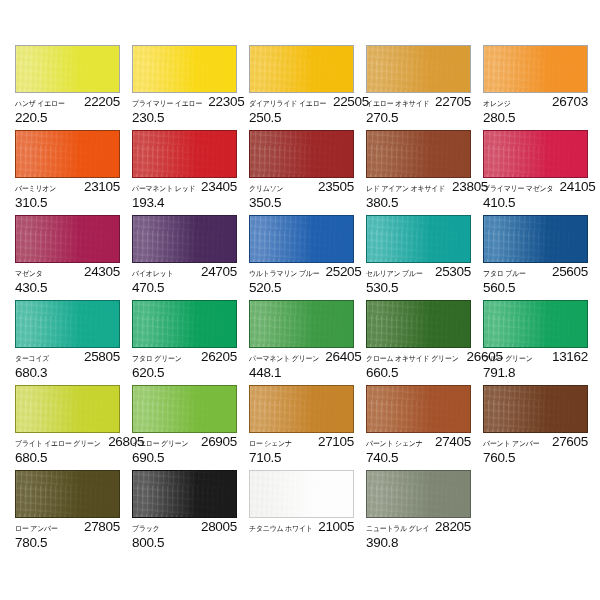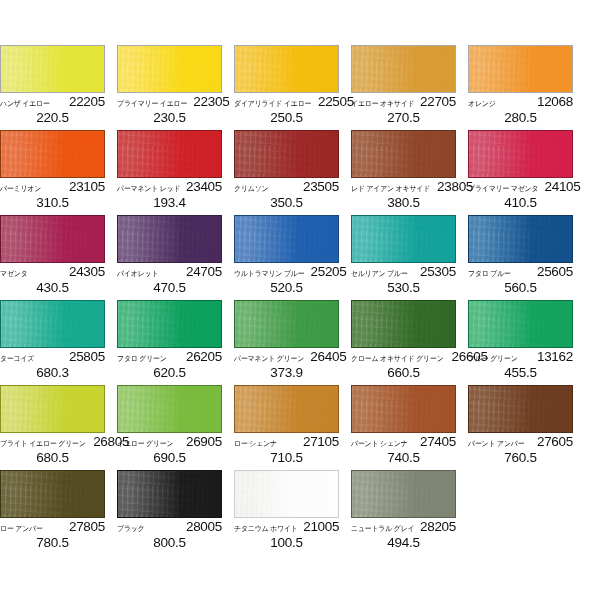--- a/index.html
+++ b/index.html
@@ -18,20 +18,21 @@
     position: relative;
     width: 600px;
     height: 600px;
     box-sizing: border-box;
     padding: 45px 0 0 0;
   }
   .grid {
     display: grid;
     grid-template-columns: repeat(5, 117px);
     grid-template-rows: repeat(6, 85px);
+    margin-left: 15px;
   }
   .cell {
     position: relative;
     width: 117px;
     height: 85px;
   }
   .swatch {
     width: 105px;
     height: 48px;
     box-sizing: border-box;
@@ -80,21 +81,21 @@
     transform-origin: left center;
     line-height: 12px;
   }
   .ccode {
     font-size: 13.5px;
     color: #111111;
     line-height: 14px;
     letter-spacing: -0.3px;
   }
   .line2 {
-    text-align: center;
+    text-align: left;
     font-size: 13.5px;
     color: #111111;
     line-height: 15px;
     letter-spacing: -0.3px;
   }
 </style>
 </head>
 <body>
 
 <div id="chart">
@@ -152,21 +153,21 @@
         </div>
       </div>
       <div class="cell">
         <div class="swatch" style="border-color: rgb(168, 168, 168);">
           <div class="wash" style="background: linear-gradient(90deg, rgb(243, 176, 94) 0%, rgb(243, 176, 94) 12%, rgb(242, 146, 39) 62%, rgb(242, 146, 39) 100%);"></div>
           <div class="grain"></div>
         </div>
         <div class="meta">
           <div class="line1">
             <span class="cname">オレンジ</span>
-            <span class="ccode">12068</span>
+            <span class="ccode">26703</span>
           </div>
           <div class="line2">280.5</div>
         </div>
       </div>
       <div class="cell">
         <div class="swatch" style="border-color: rgb(143, 58, 16);">
           <div class="wash" style="background: linear-gradient(90deg, rgb(234, 116, 69) 0%, rgb(234, 116, 69) 12%, rgb(236, 84, 16) 62%, rgb(236, 84, 16) 100%);"></div>
           <div class="grain"></div>
         </div>
         <div class="meta">
@@ -323,21 +324,21 @@
       <div class="cell">
         <div class="swatch" style="border-color: rgb(42, 107, 47);">
           <div class="wash" style="background: linear-gradient(90deg, rgb(111, 180, 112) 0%, rgb(111, 180, 112) 12%, rgb(61, 154, 68) 62%, rgb(61, 154, 68) 100%);"></div>
           <div class="grain"></div>
         </div>
         <div class="meta">
           <div class="line1">
             <span class="cname">パーマネント グリーン</span>
             <span class="ccode">26405</span>
           </div>
-          <div class="line2">373.9</div>
+          <div class="line2">448.1</div>
         </div>
       </div>
       <div class="cell">
         <div class="swatch" style="border-color: rgb(34, 74, 26);">
           <div class="wash" style="background: linear-gradient(90deg, rgb(94, 138, 79) 0%, rgb(94, 138, 79) 12%, rgb(49, 106, 38) 62%, rgb(49, 106, 38) 100%);"></div>
           <div class="grain"></div>
         </div>
         <div class="meta">
           <div class="line1">
             <span class="cname">クローム オキサイド グリーン</span>
@@ -349,21 +350,21 @@
       <div class="cell">
         <div class="swatch" style="border-color: rgb(13, 113, 65);">
           <div class="wash" style="background: linear-gradient(90deg, rgb(85, 189, 134) 0%, rgb(85, 189, 134) 12%, rgb(19, 163, 93) 62%, rgb(19, 163, 93) 100%);"></div>
           <div class="grain"></div>
         </div>
         <div class="meta">
           <div class="line1">
             <span class="cname">ブルー グリーン</span>
             <span class="ccode">13162</span>
           </div>
-          <div class="line2">455.5</div>
+          <div class="line2">791.8</div>
         </div>
       </div>
       <div class="cell">
         <div class="swatch" style="border-color: rgb(138, 147, 33);">
           <div class="wash" style="background: linear-gradient(90deg, rgb(216, 224, 116) 0%, rgb(216, 224, 116) 12%, rgb(199, 212, 48) 62%, rgb(199, 212, 48) 100%);"></div>
           <div class="grain"></div>
         </div>
         <div class="meta">
           <div class="line1">
             <span class="cname">ブライト イエロー グリーン</span>
@@ -453,30 +454,29 @@
       <div class="cell">
         <div class="swatch" style="border-color: rgb(204, 204, 204);">
           <div class="wash" style="background: linear-gradient(90deg, rgb(244, 244, 242) 0%, rgb(244, 244, 242) 12%, rgb(253, 253, 253) 62%, rgb(253, 253, 253) 100%);"></div>
           <div class="grain"></div>
         </div>
         <div class="meta">
           <div class="line1">
             <span class="cname">チタニウム ホワイト</span>
             <span class="ccode">21005</span>
           </div>
-          <div class="line2">100.5</div>
         </div>
       </div>
       <div class="cell">
         <div class="swatch" style="border-color: rgb(90, 96, 83);">
           <div class="wash" style="background: linear-gradient(90deg, rgb(153, 160, 142) 0%, rgb(153, 160, 142) 12%, rgb(126, 134, 115) 62%, rgb(126, 134, 115) 100%);"></div>
           <div class="grain"></div>
         </div>
         <div class="meta">
           <div class="line1">
             <span class="cname">ニュートラル グレイ</span>
             <span class="ccode">28205</span>
           </div>
-          <div class="line2">494.5</div>
+          <div class="line2">390.8</div>
         </div>
       </div>
     </div>
 </div>
 
 </body></html>

